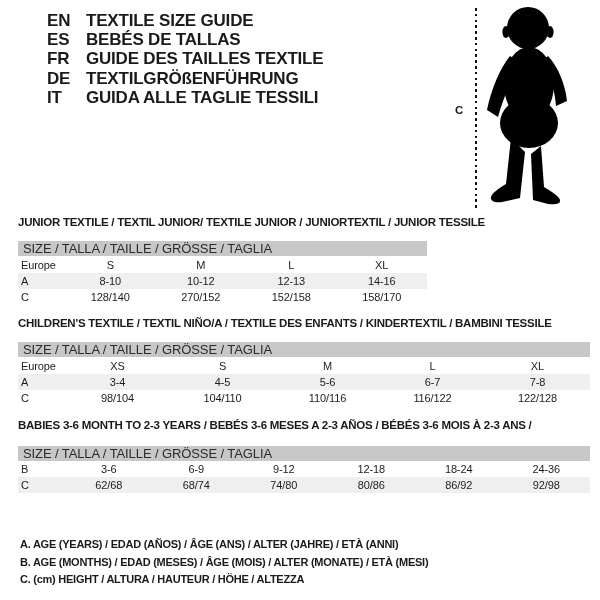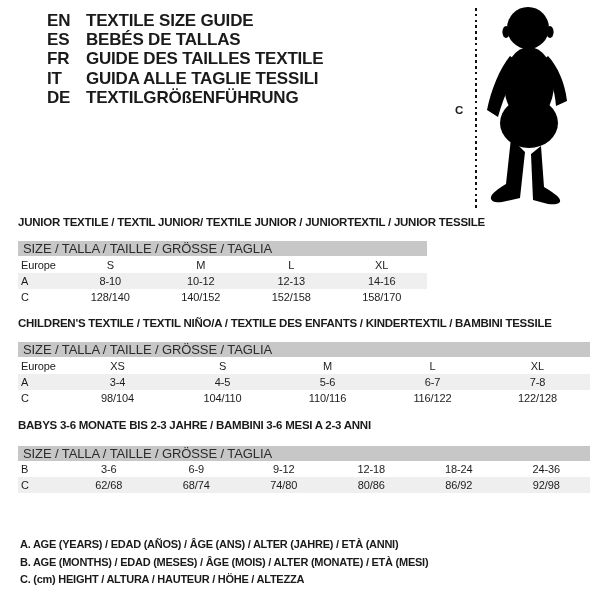--- a/index.html
+++ b/index.html
@@ -49,26 +49,26 @@
   </div>
   <div class="lang-row">
     <span class="lang-code">ES</span>
     <span class="lang-label">BEBÉS DE TALLAS</span>
   </div>
   <div class="lang-row">
     <span class="lang-code">FR</span>
     <span class="lang-label">GUIDE DES TAILLES TEXTILE</span>
   </div>
   <div class="lang-row">
+    <span class="lang-code">DE</span>
+    <span class="lang-label">TEXTILGRÖßENFÜHRUNG</span>
+  </div>
+  <div class="lang-row">
     <span class="lang-code">IT</span>
     <span class="lang-label">GUIDA ALLE TAGLIE TESSILI</span>
-  </div>
-  <div class="lang-row">
-    <span class="lang-code">DE</span>
-    <span class="lang-label">TEXTILGRÖßENFÜHRUNG</span>
   </div>
 </div>
 
 <div class="measure-line"></div>
 <div class="measure-label">C</div>
 <svg class="silhouette" width="94" height="202" viewBox="0 0 94 202" aria-hidden="true">
   <g fill="#000000">
     <circle cx="46" cy="24" r="21"></circle>
     <ellipse cx="24" cy="28" rx="3.6" ry="6"></ellipse>
     <ellipse cx="68" cy="28" rx="3.6" ry="6"></ellipse>
@@ -103,21 +103,21 @@
     <tr class="alt">
       <td class="rowlabel">A</td>
       <td>8-10</td>
       <td>10-12</td>
       <td>12-13</td>
       <td>14-16</td>
     </tr>
     <tr>
       <td class="rowlabel">C</td>
       <td>128/140</td>
-      <td>140/152</td>
+      <td>270/152</td>
       <td>152/158</td>
       <td>158/170</td>
     </tr>
   </tbody>
     </table>
 </div>
 
 <div class="section sec-children">
   <div class="sec-title">CHILDREN'S TEXTILE / TEXTIL NIÑO/A / TEXTILE DES ENFANTS / KINDERTEXTIL / BAMBINI TESSILE</div>
   <div class="size-bar">SIZE / TALLA / TAILLE / GRÖSSE / TAGLIA</div>
@@ -153,21 +153,21 @@
       <td>104/110</td>
       <td>110/116</td>
       <td>116/122</td>
       <td>122/128</td>
     </tr>
   </tbody>
     </table>
 </div>
 
 <div class="section sec-babies">
-  <div class="sec-title">BABYS 3-6 MONATE BIS 2-3 JAHRE / BAMBINI 3-6 MESI A 2-3 ANNI</div>
+  <div class="sec-title">BABIES 3-6 MONTH TO 2-3 YEARS / BEBÉS 3-6 MESES A 2-3 AÑOS / BÉBÉS 3-6 MOIS À 2-3 ANS /</div>
   <div class="size-bar">SIZE / TALLA / TAILLE / GRÖSSE / TAGLIA</div>
   <table>
     <colgroup>
         <col class="lab">
         <col>
         <col>
         <col>
         <col>
         <col>
         <col>

